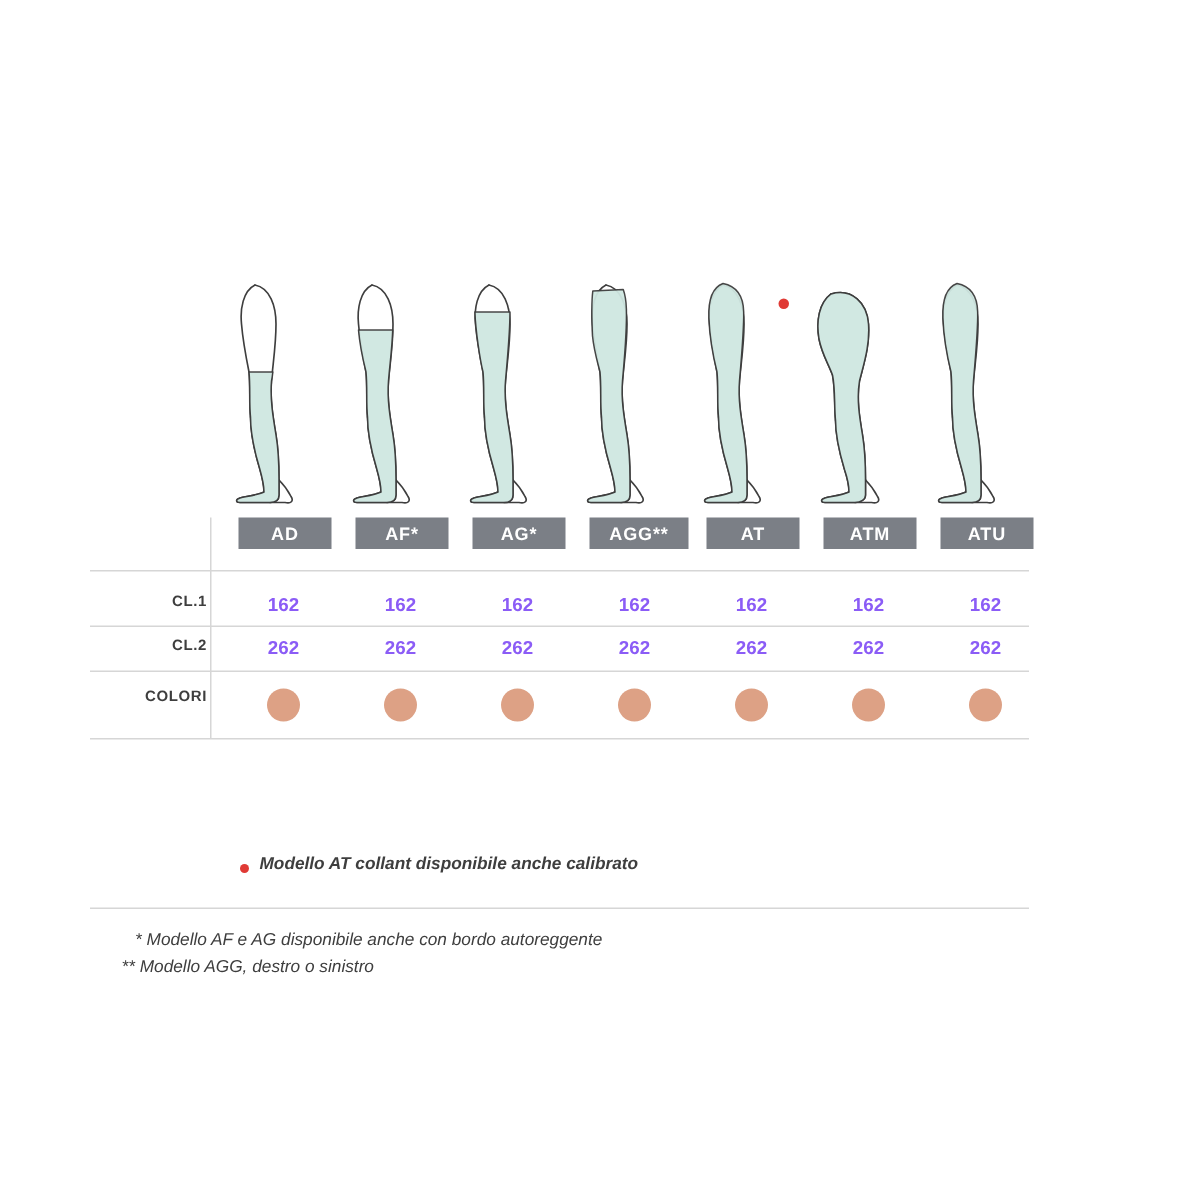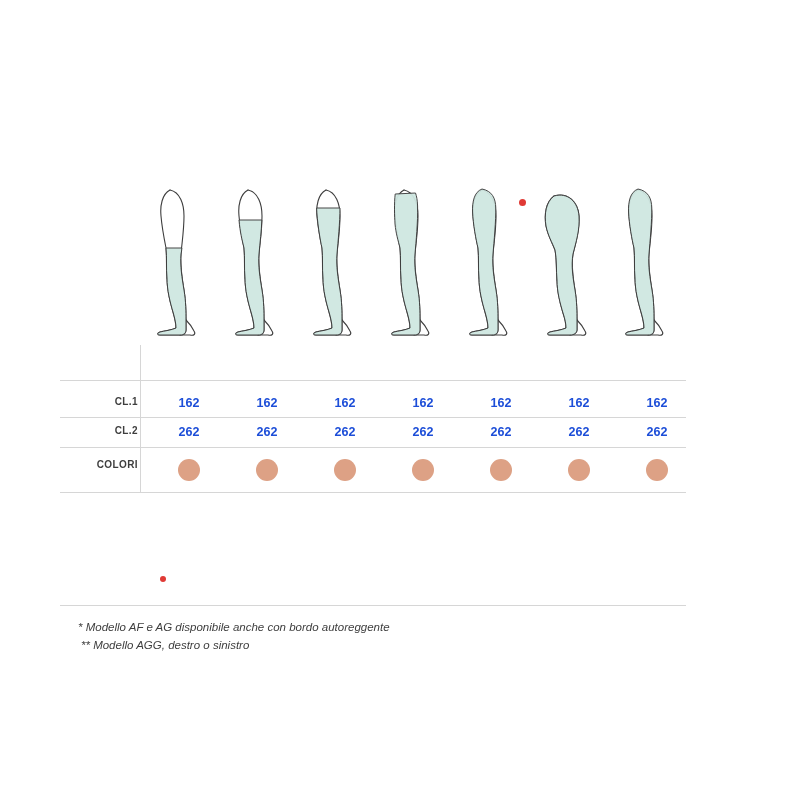--- a/index.html
+++ b/index.html
@@ -105,21 +105,21 @@
     text-align: right;
     font-size: 10px;
     font-weight: bold;
     color: #3e3e3e;
     letter-spacing: 0.4px;
   }
   .cell-val {
     position: absolute;
     font-size: 12.5px;
     font-weight: bold;
-    color: #1d4ed8;
+    color: #8b5cf6;
     text-align: center;
     width: 60px;
   }
   .hline {
     position: absolute;
     height: 1px;
     background: #d6d6d6;
   }
   .vline {
     position: absolute;
@@ -261,20 +261,29 @@
           <path d="M36 142 C32 144 24 145 20 146 C17 147 17 149 20 149 L40 149 C44 149 46 147 46 144 L46 134"></path>
           <path d="M46 134 C49 137 52 141 54 145 C56 148 54 150 50 149 L40 149"></path>
         </g>
         <path d="M30 3 C22 6 20.2 16 20.6 26 C21 38 24 54 26 62 C27 72 26 82 27 92 C27 104 30 116 33 126 C35 133 36 138 36 142 C32 144 24 145 20 146 C17 147 17 149 20 149 L40 149 C44 149 46 147 46 144 L46 134 C46 126 46 116 44 104 C42 92 40 80 41 68 C42 56 44 34 43.8 22 C43.6 12 40 5 30 3 Z" fill="#cfe7e1" opacity="0.95" stroke="#3e3e3e" stroke-width="1" stroke-linejoin="round"></path>
       </svg>
     </div>
   </div>
 
   <div class="dot-red"></div>
 
+  <div class="labels">
+    <div class="label-cell" style="left:19px; width:62px;">AD</div>
+    <div class="label-cell" style="left:97px; width:62px;">AF*</div>
+    <div class="label-cell" style="left:175px; width:62px;">AG*</div>
+    <div class="label-cell" style="left:253px; width:66px;">AGG**</div>
+    <div class="label-cell" style="left:331px; width:62px;">AT</div>
+    <div class="label-cell" style="left:409px; width:62px;">ATM</div>
+    <div class="label-cell" style="left:487px; width:62px;">ATU</div>
+  </div>
 
   <div class="vline" style="left:140px; top:345px; height:147px;"></div>
   <div class="hline" style="left:60px;  top:380px; width:626px;"></div>
   <div class="hline" style="left:60px;  top:417px; width:626px;"></div>
   <div class="hline" style="left:60px;  top:447px; width:626px;"></div>
   <div class="hline" style="left:60px;  top:492px; width:626px;"></div>
 
   <div class="row-label" style="top:396px;">CL.1</div>
   <div class="cell-val" style="left:159px; top:396px;">162</div>
   <div class="cell-val" style="left:237px; top:396px;">162</div>
@@ -296,18 +305,19 @@
   <div class="row-label" style="top:459px; left:52px; width:86px;">COLORI</div>
   <div class="swatch" style="left: 178px; top: 459px; background: rgb(221, 161, 133);"></div>
   <div class="swatch" style="left: 256px; top: 459px; background: rgb(221, 161, 133);"></div>
   <div class="swatch" style="left: 334px; top: 459px; background: rgb(221, 161, 133);"></div>
   <div class="swatch" style="left: 412px; top: 459px; background: rgb(221, 161, 133);"></div>
   <div class="swatch" style="left: 490px; top: 459px; background: rgb(221, 161, 133);"></div>
   <div class="swatch" style="left: 568px; top: 459px; background: rgb(221, 161, 133);"></div>
   <div class="swatch" style="left: 646px; top: 459px; background: rgb(221, 161, 133);"></div>
 
   <div class="note-red-dot"></div>
+  <div class="note-italic" style="left:173px; top:570px;">Modello AT collant disponibile anche calibrato</div>
 
   <div class="foot-sep"></div>
-  <div class="note-foot" style="left:78px; top:621px;">*  Modello AF e AG disponibile anche con bordo autoreggente</div>
+  <div class="note-foot" style="left:90px; top:621px;">*  Modello AF e AG disponibile anche con bordo autoreggente</div>
   <div class="note-foot" style="left:81px; top:639px;">** Modello AGG, destro o sinistro</div>
 
 </div>
 
 </body></html>

